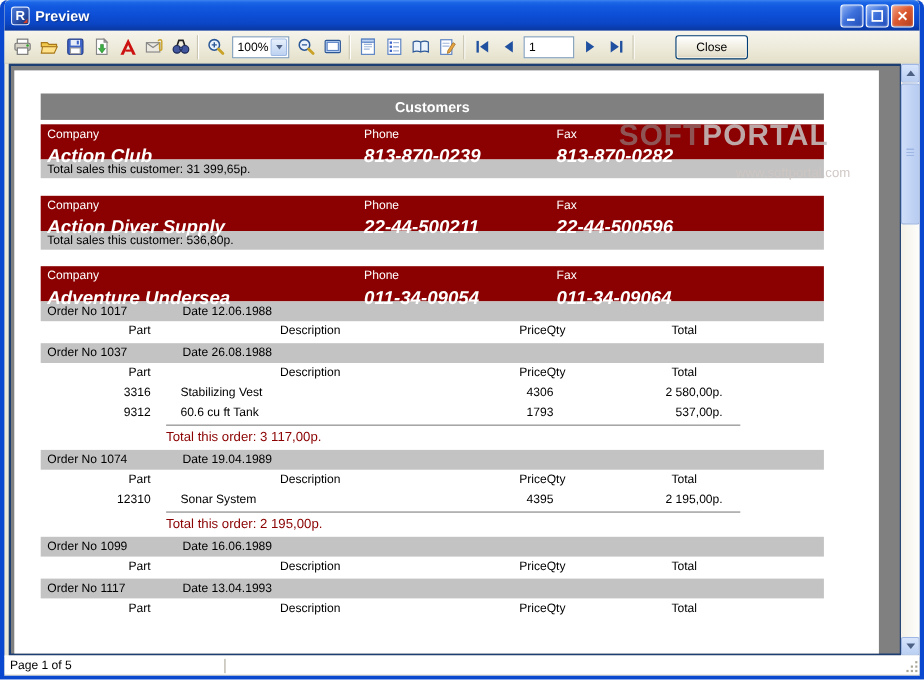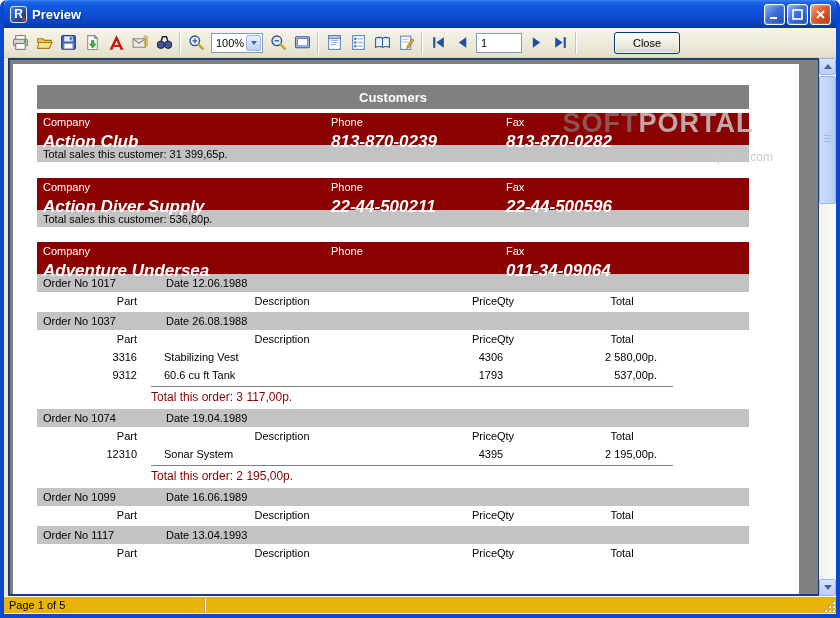--- a/index.html
+++ b/index.html
@@ -101,21 +101,21 @@
   .sbtn { height:17px; background:linear-gradient(180deg,#D7E4FB,#BACFF3); border:1px solid #9EB6E4; border-radius:2px;
     display:flex; align-items:center; justify-content:center; }
   .sbtn::after { content:""; width:0; height:0; border:4px solid transparent; }
   .sbtn.up::after { border-bottom:5px solid #4D6185; margin-top:-4px; }
   .sbtn.down::after { border-top:5px solid #4D6185; margin-bottom:-4px; }
   .sthumb { height:128px; margin-top:1px; background:linear-gradient(90deg,#CFDDF8,#B7CCF2); border:1px solid #9EB6E4; border-radius:2px; position:relative; }
   .sthumb::after { content:""; position:absolute; left:4px; right:4px; top:58px; height:8px;
     background:repeating-linear-gradient(180deg,#9EB6E4 0 1px,transparent 1px 3px); }
   .strack { flex:1; }
   
-  .statusbar { height:17px; background:#eab308; border-top:1px solid #FFFFFF; display:flex; align-items:center; font-size:11px; position:relative; }
+  .statusbar { height:17px; background:#ffffff; border-top:1px solid #FFFFFF; display:flex; align-items:center; font-size:11px; position:relative; }
   .status-cell { padding-left:5px; width:200px; }
   .status-sep { width:2px; height:13px; border-left:1px solid #ACA899; border-right:1px solid #fff; }
   .grip { position:absolute; right:1px; bottom:1px; width:13px; height:13px; }
   .grip i { position:absolute; width:2px; height:2px; background:#ACA899; box-shadow:1px 1px 0 #fff; }
 </style>
 </head>
 <body>
 
 <div class="window">
 
@@ -314,20 +314,21 @@
             </div>
             <div class="band-total-sales">Total sales this customer: 536,80p.</div>
             <div class="gap11"></div>
             <div class="band-company">
               <div>
                 <div class="lbl">Company</div>
                 <div class="big">Adventure Undersea</div>
               </div>
               <div>
                 <div class="lbl">Phone</div>
+                <div class="big">011-34-09054</div>
               </div>
               <div>
                 <div class="lbl">Fax</div>
                 <div class="big">011-34-09064</div>
               </div>
             </div>
             <div class="order-band">
               <div class="ono">Order No 1017</div>
               <div>Date 12.06.1988</div>
             </div>

